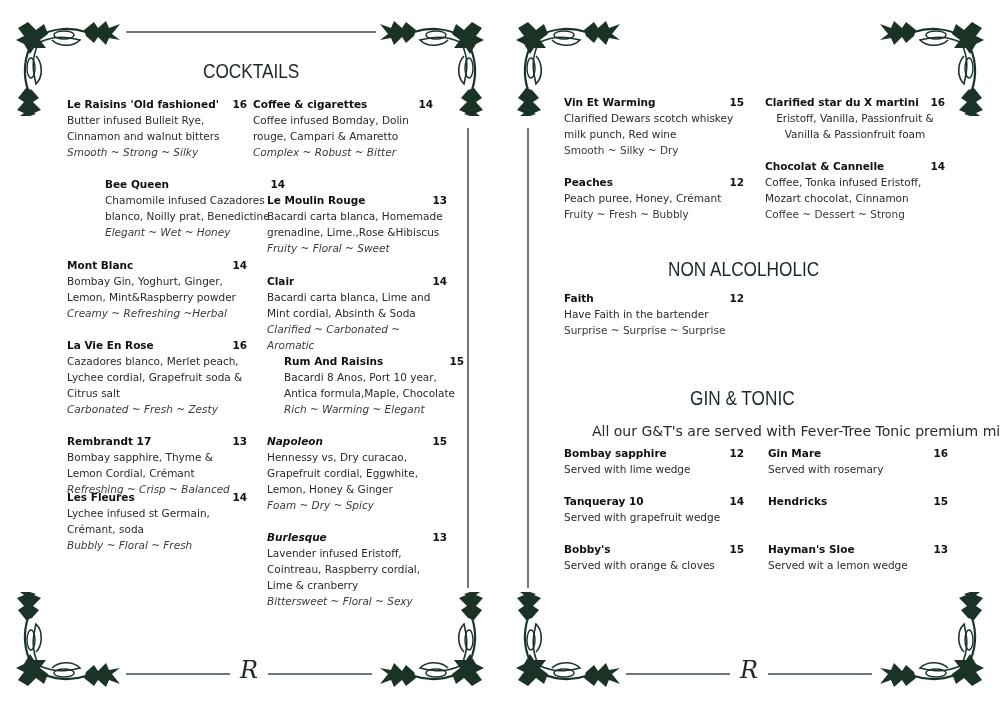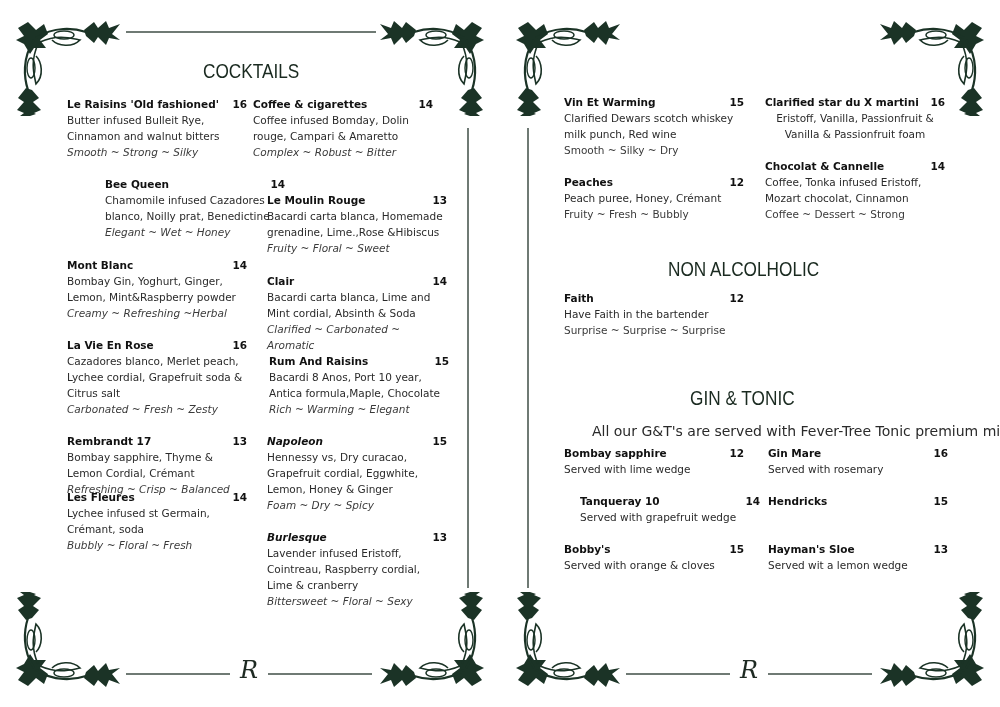--- a/index.html
+++ b/index.html
@@ -149,21 +149,21 @@
     <div class="notes">Fruity ~ Floral ~ Sweet</div>
   </div>
   <div class="item" style="left:267px;top:273px;">
     <div class="head">
         <span class="name">Clair</span>
         <span>14</span>
       </div>
     <div class="desc">Bacardi carta blanca, Lime and Mint cordial, Absinth &amp; Soda</div>
     <div class="notes">Clarified ~ Carbonated ~ Aromatic</div>
   </div>
-  <div class="item" style="left:269px;top:353px;">
+  <div class="item" style="left:284px;top:353px;">
     <div class="head">
         <span class="name">Rum And Raisins</span>
         <span>15</span>
       </div>
     <div class="desc">Bacardi 8 Anos, Port 10 year, Antica formula,Maple, Chocolate</div>
     <div class="notes">Rich ~ Warming ~ Elegant</div>
   </div>
   <div class="item" style="left:267px;top:433px;">
     <div class="head">
         <span class="name italic">Napoleon</span>
@@ -261,21 +261,21 @@
       </div>
     <div class="desc">Served with lime wedge</div>
   </div>
   <div class="item" style="left:268px;top:445px;">
     <div class="head">
         <span class="name">Gin Mare</span>
         <span>16</span>
       </div>
     <div class="desc">Served with rosemary</div>
   </div>
-  <div class="item" style="left:64px;top:493px;margin-left:16px;">
+  <div class="item" style="left:64px;top:493px;">
     <div class="head">
         <span class="name">Tanqueray 10</span>
         <span>14</span>
       </div>
     <div class="desc">Served with grapefruit wedge</div>
   </div>
   <div class="item" style="left:268px;top:493px;">
     <div class="head">
         <span class="name">Hendricks</span>
         <span>15</span>

